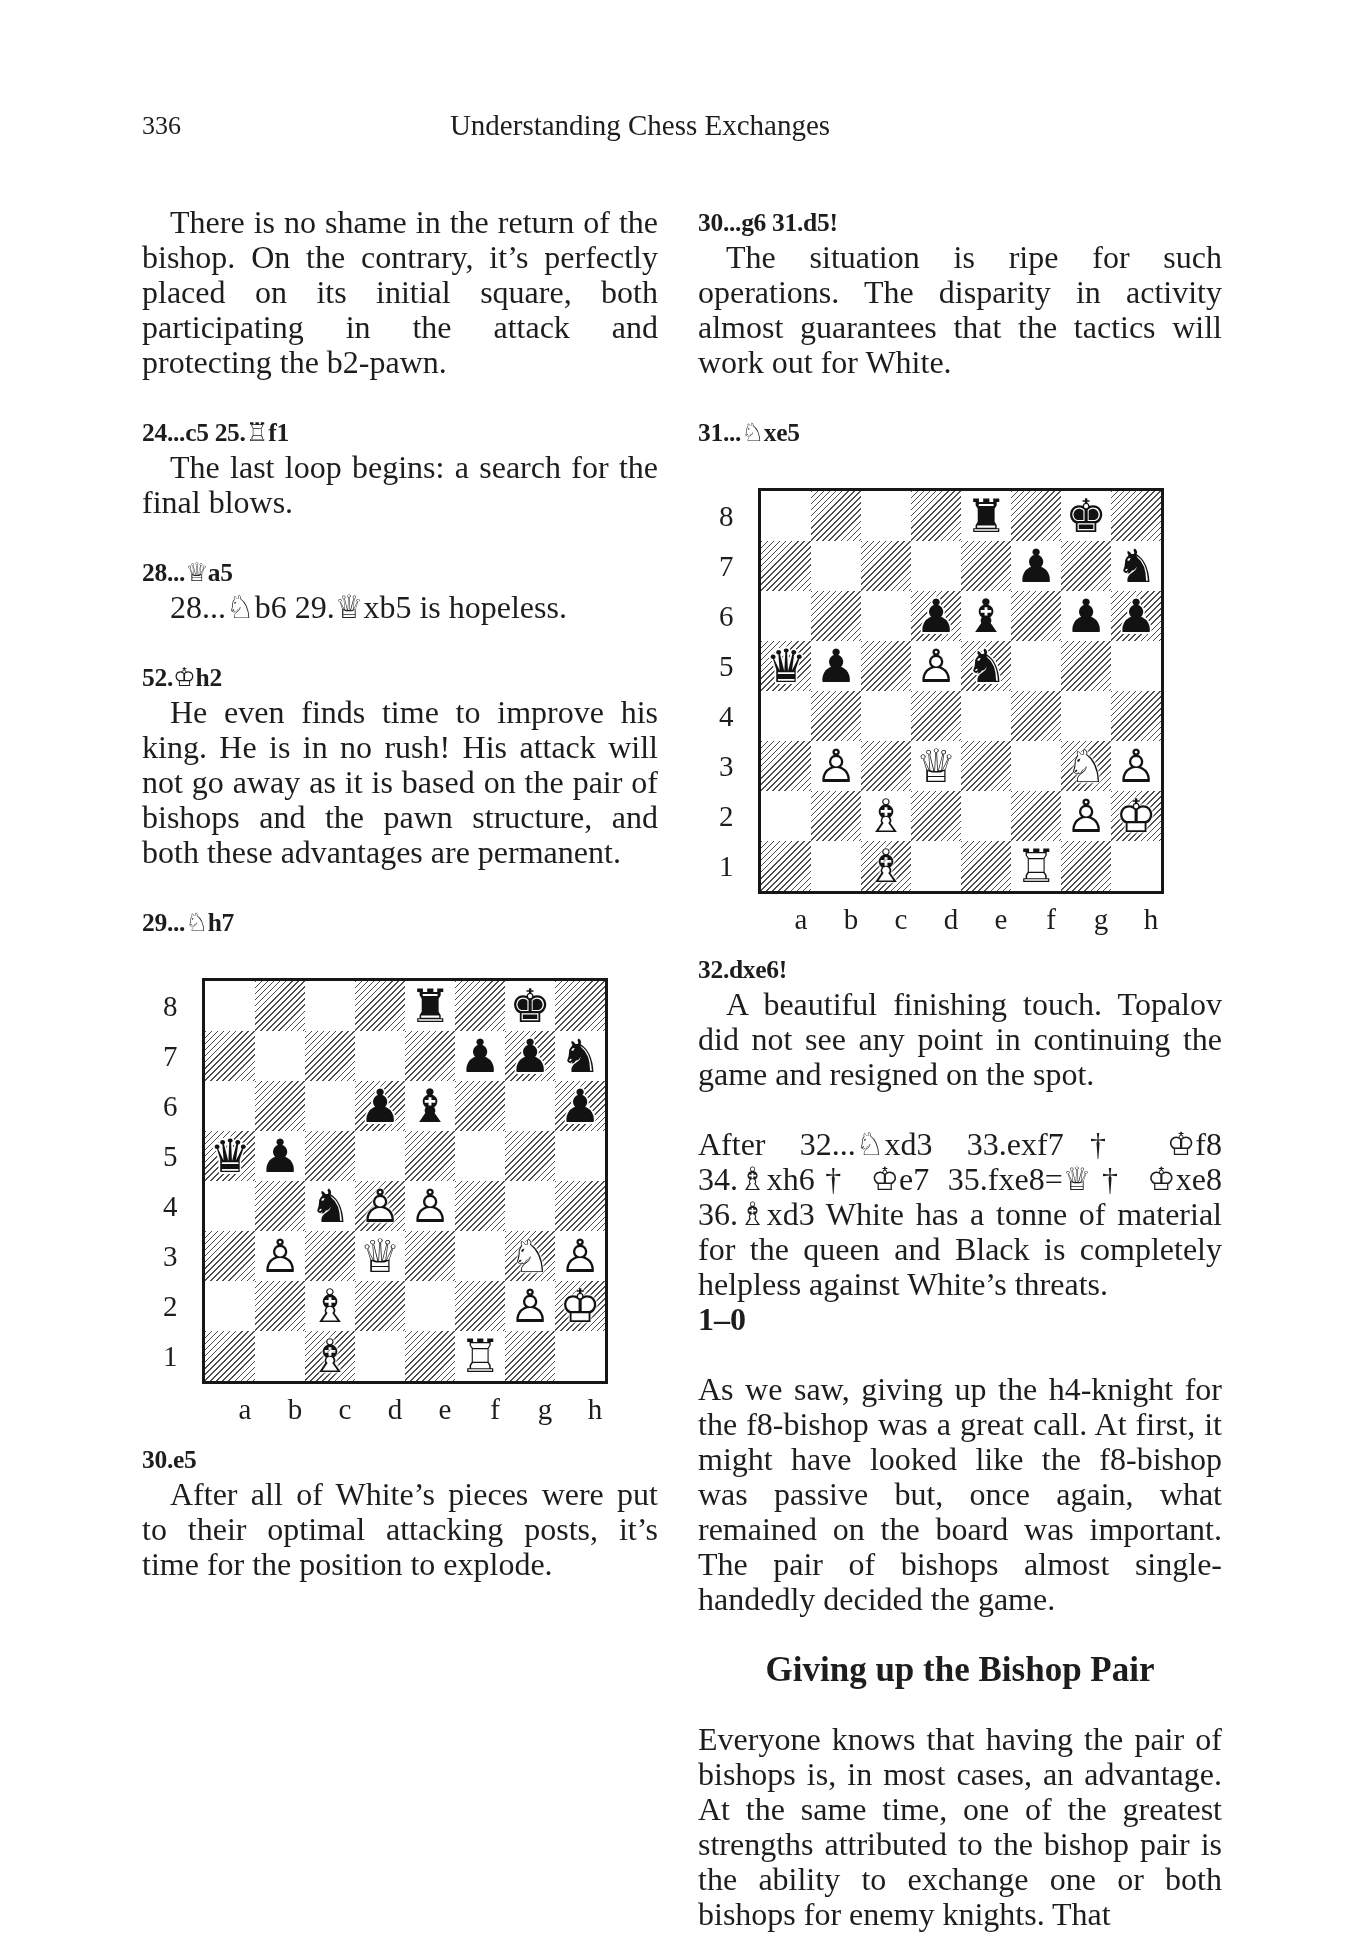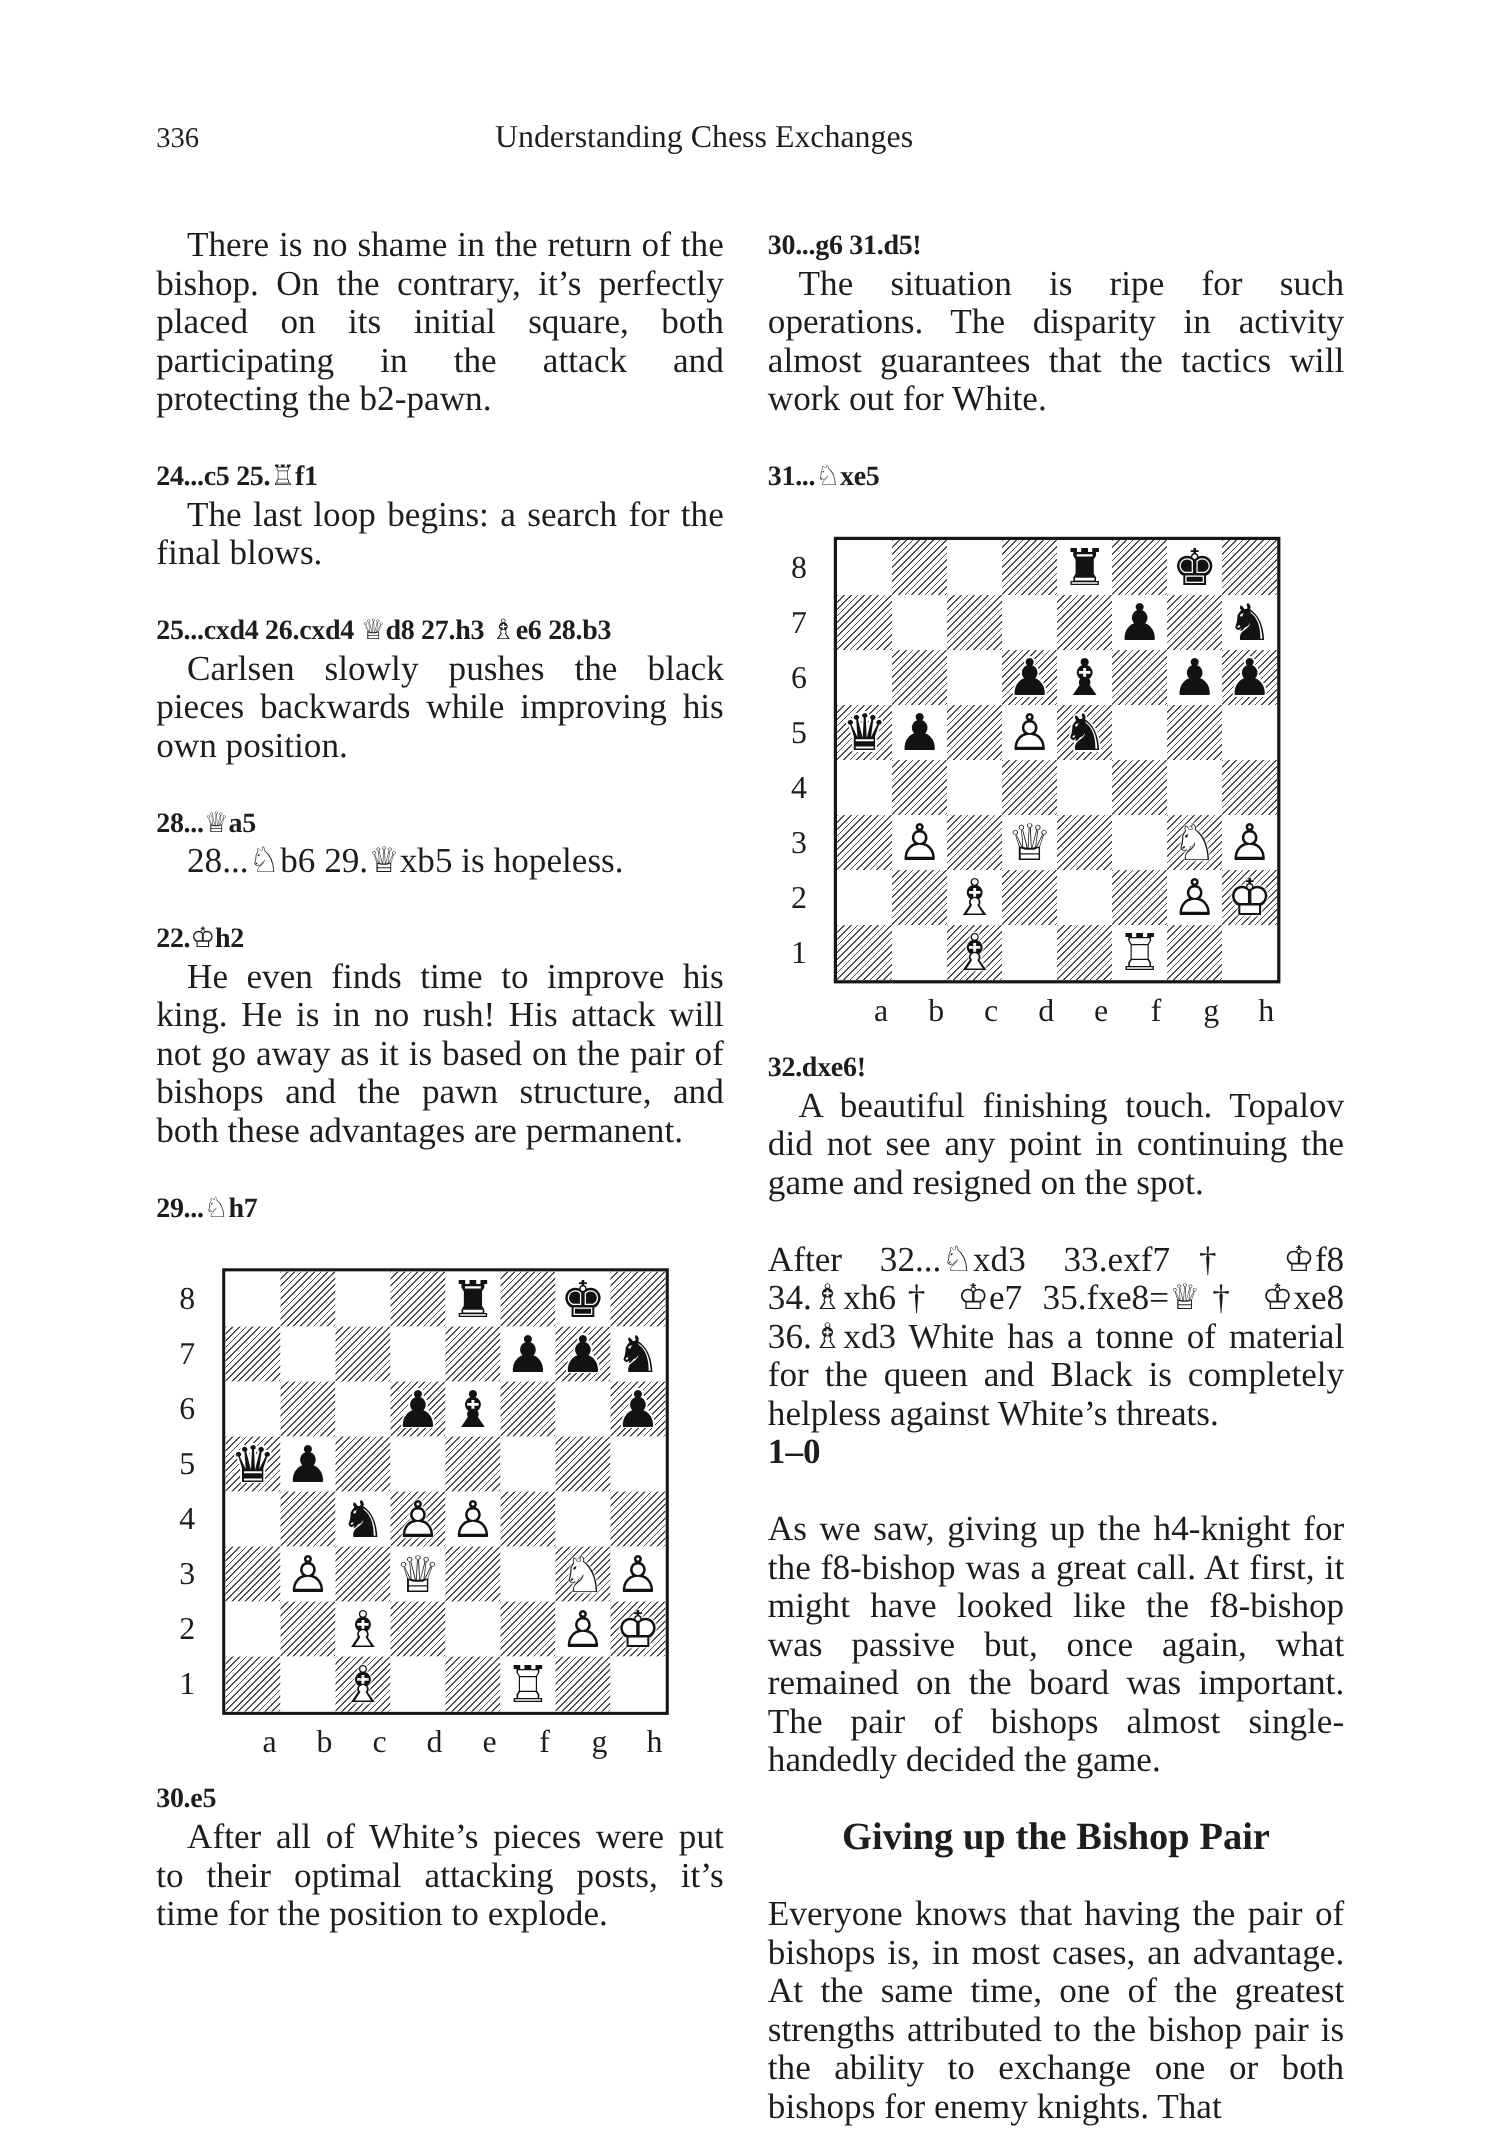--- a/index.html
+++ b/index.html
@@ -53,29 +53,25 @@
 
     <div class="col left">
       <section class="block">
         <p class="body indent">There is no shame in the return of the bishop. On the contrary, it’s perfectly placed on its initial square, both participating in the attack and protecting the b2-pawn.</p>
       </section>
       <section class="block">
         <div class="mv">24...c5 25.♖f1</div>
         <p class="body indent">The last loop begins: a search for the final blows.</p>
       </section>
       <section class="block">
-        <div class="mv">25...cxd4 26.cxd4 ♕d8 27.h3 ♗e6 28.b3</div>
-        <p class="body indent">Carlsen slowly pushes the black pieces backwards while improving his own position.</p>
-      </section>
-      <section class="block">
         <div class="mv">28...♕a5</div>
         <p class="body indent">28...♘b6 29.♕xb5 is hopeless.</p>
       </section>
       <section class="block">
-        <div class="mv">22.♔h2</div>
+        <div class="mv">52.♔h2</div>
         <p class="body indent">He even finds time to improve his king. He is in no rush! His attack will not go away as it is based on the pair of bishops and the pawn structure, and both these advantages are permanent.</p>
       </section>
       <section class="block">
         <div class="mv">29...♘h7</div>
       </section>
 
       <div class="diagram">
           <div class="board-row">
             <div class="rank-labels">
               <div>8</div>

